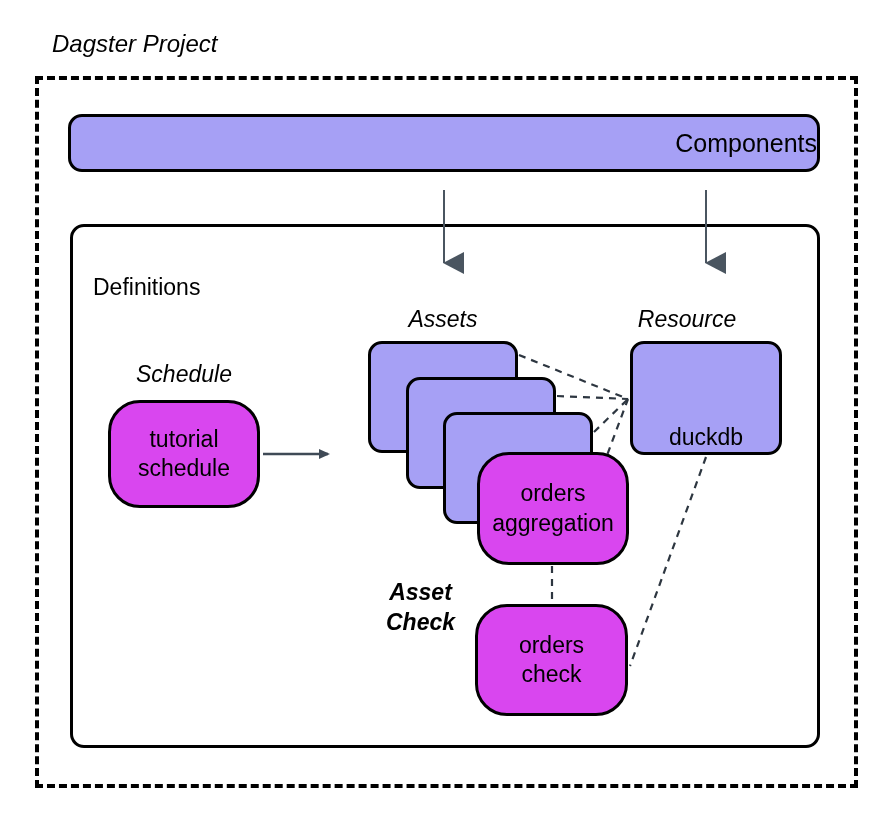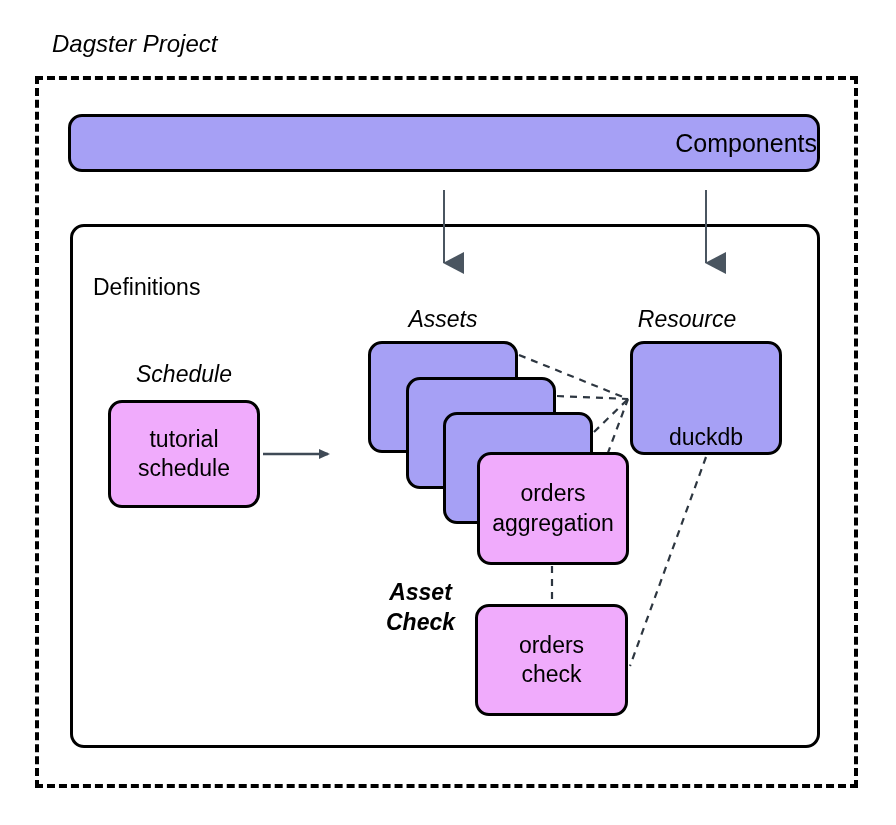--- a/index.html
+++ b/index.html
@@ -31,21 +31,21 @@
     border: 3px solid #000000;
     border-radius: 14px;
     display: flex;
     align-items: center;
     justify-content: center;
     text-align: center;
     color: #000000;
     line-height: 1.28;
   }
   .node.filled { background: #a6a0f5; }
-  .node.plain  { background: #f0abfc; }
+  .node.plain  { background: #d946ef; border-radius: 32px; }
 
   .outer-dashed {
     position: absolute;
     left: 35px;
     top: 76px;
     width: 823px;
     height: 712px;
     box-sizing: border-box;
     border: 4px dashed #000000;
     background: transparent;

